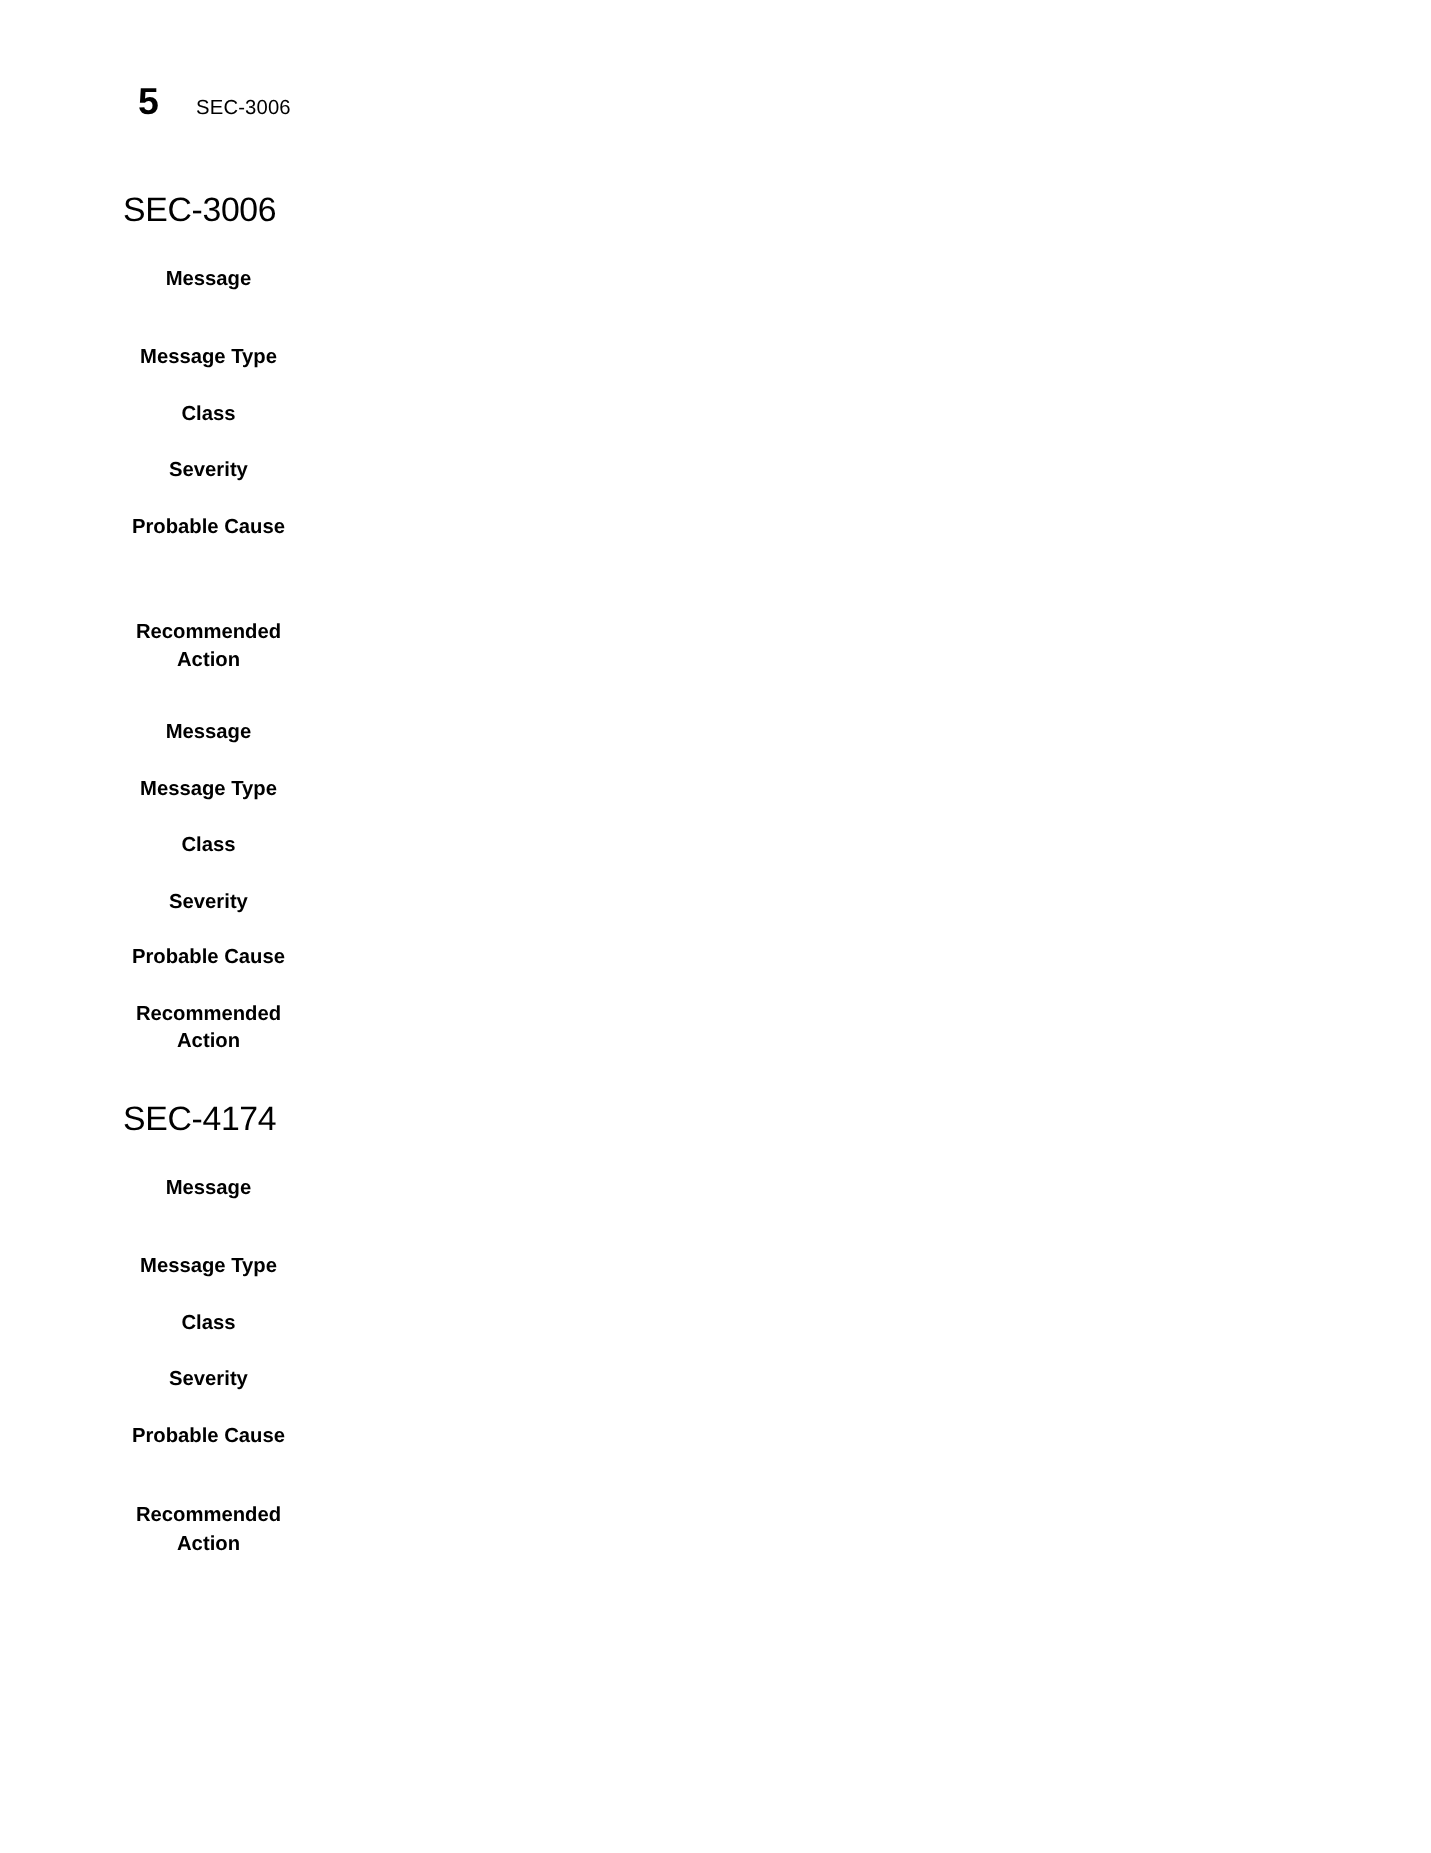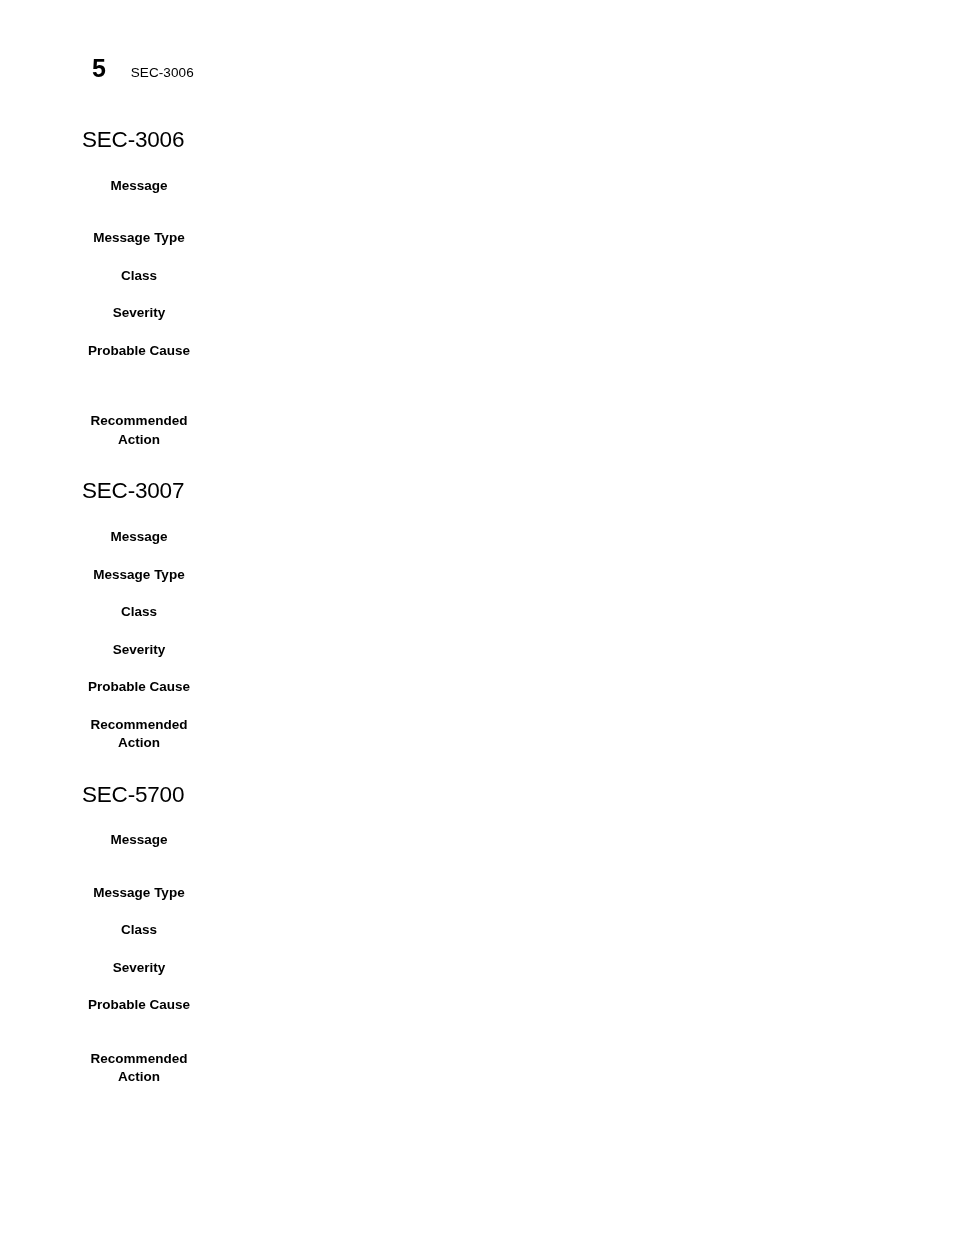--- a/index.html
+++ b/index.html
@@ -129,21 +129,20 @@
             <div class="row-value"></div>
           </div>
           <div class="row">
             <div class="row-label">Recommended
 Action</div>
             <div class="row-value"></div>
           </div>
         </div>
       </div>
       <div class="section" style="margin-top: 30px;">
-        <h2 class="section-heading">SEC-3007</h2>
         <div class="rows" style="margin-top: 24px;">
           <div class="row" style="margin-bottom: 19px;">
             <div class="row-label">Message</div>
             <div class="row-value"></div>
           </div>
           <div class="row" style="margin-bottom: 19px;">
             <div class="row-label">Message Type</div>
             <div class="row-value"></div>
           </div>
           <div class="row" style="margin-bottom: 19px;">
@@ -159,21 +158,21 @@
             <div class="row-value"></div>
           </div>
           <div class="row">
             <div class="row-label">Recommended
 Action</div>
             <div class="row-value"></div>
           </div>
         </div>
       </div>
       <div class="section" style="margin-top: 30px;">
-        <h2 class="section-heading">SEC-5700</h2>
+        <h2 class="section-heading">SEC-4174</h2>
         <div class="rows" style="margin-top: 24px;">
           <div class="row" style="margin-bottom: 34px;">
             <div class="row-label">Message</div>
             <div class="row-value"></div>
           </div>
           <div class="row" style="margin-bottom: 19px;">
             <div class="row-label">Message Type</div>
             <div class="row-value"></div>
           </div>
           <div class="row" style="margin-bottom: 19px;">

